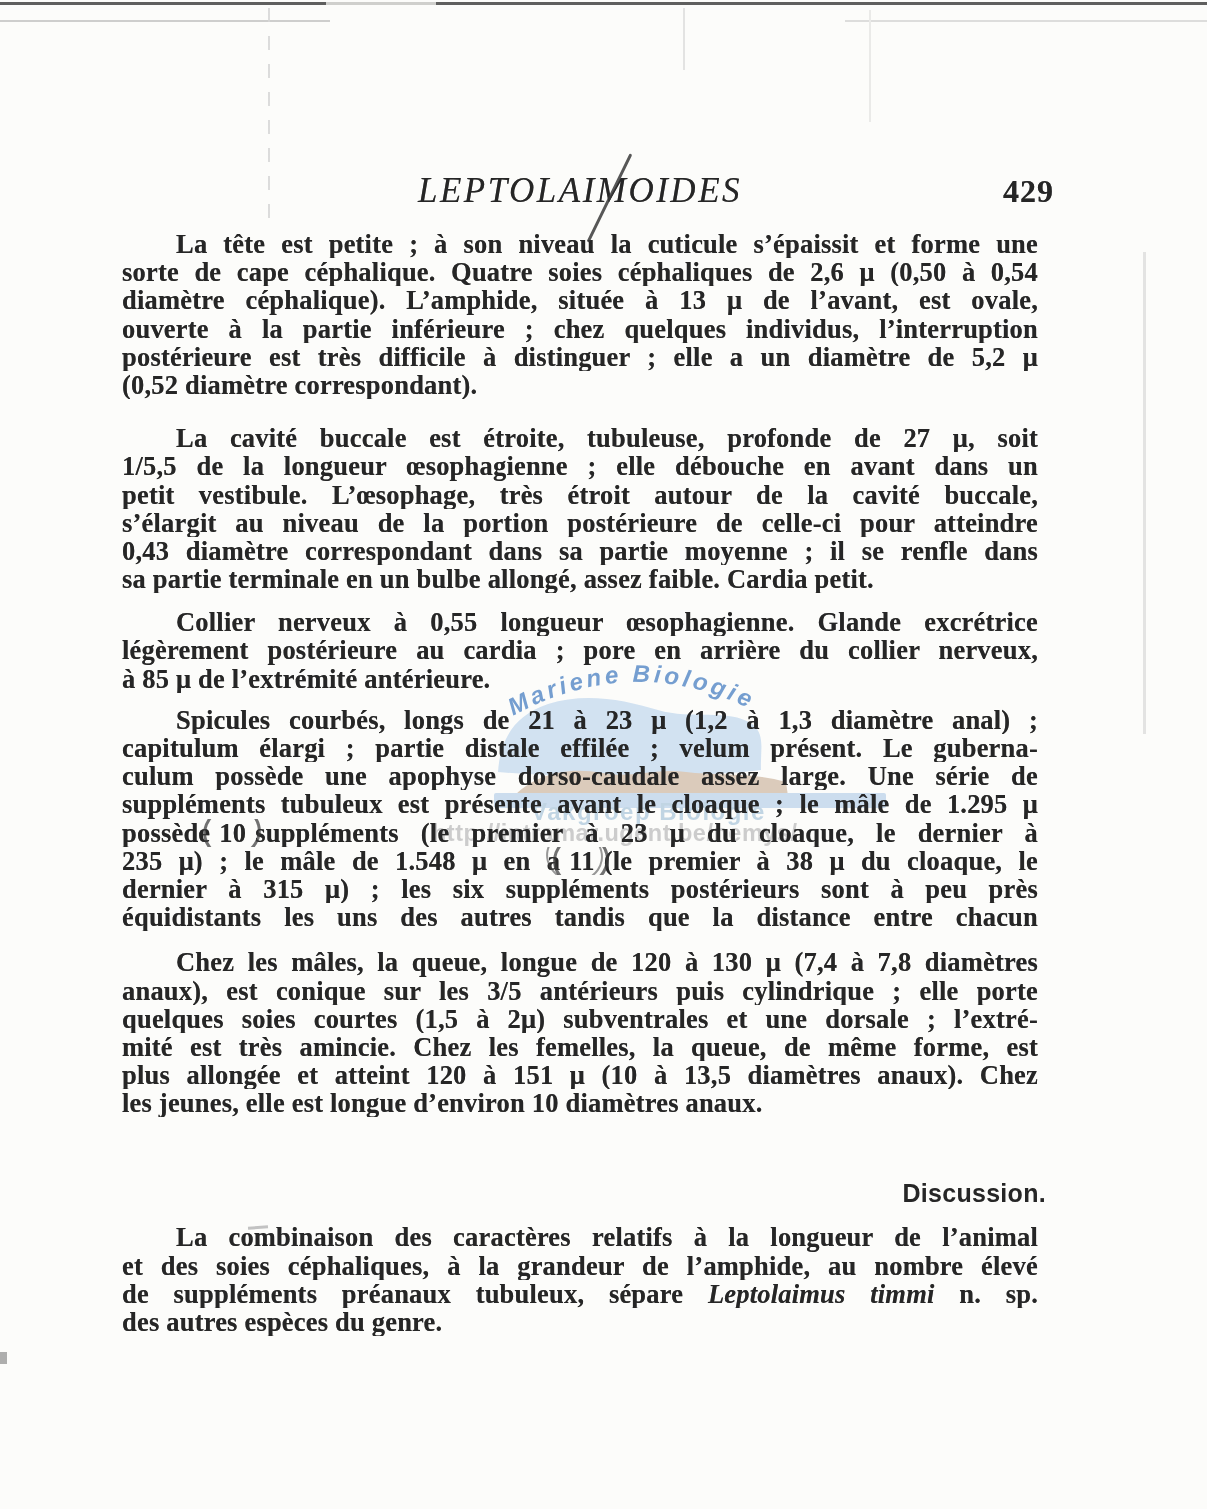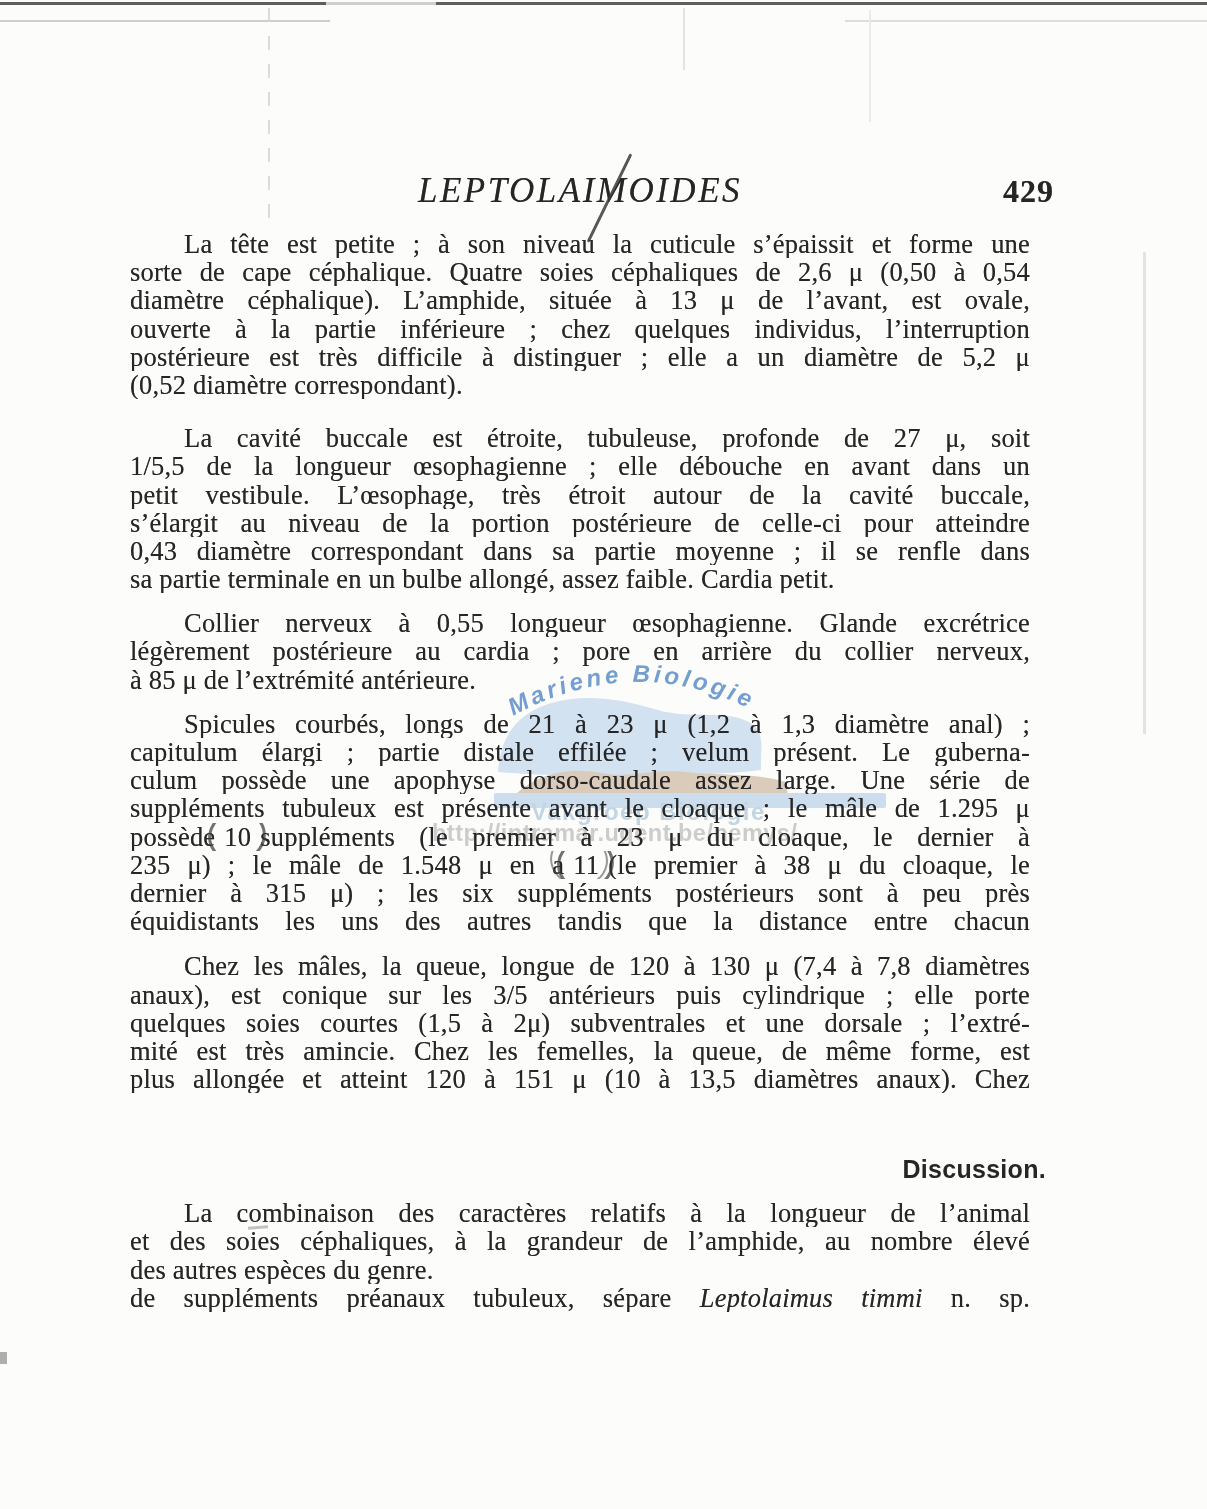--- a/index.html
+++ b/index.html
@@ -37,21 +37,21 @@
     margin:0 0 0 114px; width:932px;
     font-size:26.5px; letter-spacing:.2px;
     text-shadow:0 0 .6px rgba(30,30,30,.55);
   }
   .header-row { position:relative; margin-top:171px; height:36px; }
   .running-title {
     display:block; text-align:center;
     font-style:italic; font-size:35px; letter-spacing:2.5px;
   }
   .page-number { position:absolute; right:-8px; top:2px; font-size:32px; font-weight:700; letter-spacing:1px; }
-  .par { margin:16px; }
+  .par { margin:8px;font-weight:bold; }
   .line {
     display:block; height:28.2px; line-height:28.2px;
     text-align:justify; text-align-last:justify;
     overflow:hidden; white-space:nowrap;
   }
   .line.first { text-indent:54px; }
   .line.last  { text-align-last:left; }
   .m-p1 { margin-top:23px; }
   .m-p2 { margin-top:25px; }
   .m-p3 { margin-top:15px; }
@@ -151,25 +151,26 @@
       <span class="line">dernier à 315 μ) ; les six suppléments postérieurs sont à peu près</span>
       <span class="line">équidistants les uns des autres tandis que la distance entre chacun</span>
     </div>
 
     <div class="par m-p5">
       <span class="line first">Chez les mâles, la queue, longue de 120 à 130 μ (7,4 à 7,8 diamètres</span>
       <span class="line">anaux), est conique sur les 3/5 antérieurs puis cylindrique ; elle porte</span>
       <span class="line">quelques soies courtes (1,5 à 2μ) subventrales et une dorsale ; l’extré-</span>
       <span class="line">mité est très amincie. Chez les femelles, la queue, de même forme, est</span>
       <span class="line">plus allongée et atteint 120 à 151 μ (10 à 13,5 diamètres anaux). Chez</span>
+      <span class="line last">les jeunes, elle est longue d’environ 10 diamètres anaux.</span>
     </div>
 
     <div class="discussion-heading m-h">Discussion.</div>
 
     <div class="par m-p6">
       <span class="line first">La combinaison des caractères relatifs à la longueur de l’animal</span>
       <span class="line">et des soies céphaliques, à la grandeur de l’amphide, au nombre élevé</span>
+      <span class="line"><span>de suppléments préanaux tubuleux, sépare </span><span class="species">Leptolaimus timmi</span><span> n. sp.</span></span>
       <span class="line last">des autres espèces du genre.</span>
-      <span class="line"><span>de suppléments préanaux tubuleux, sépare </span><span class="species">Leptolaimus timmi</span><span> n. sp.</span></span>
     </div>
 
   </div>
 </div>
 
 </body></html>

